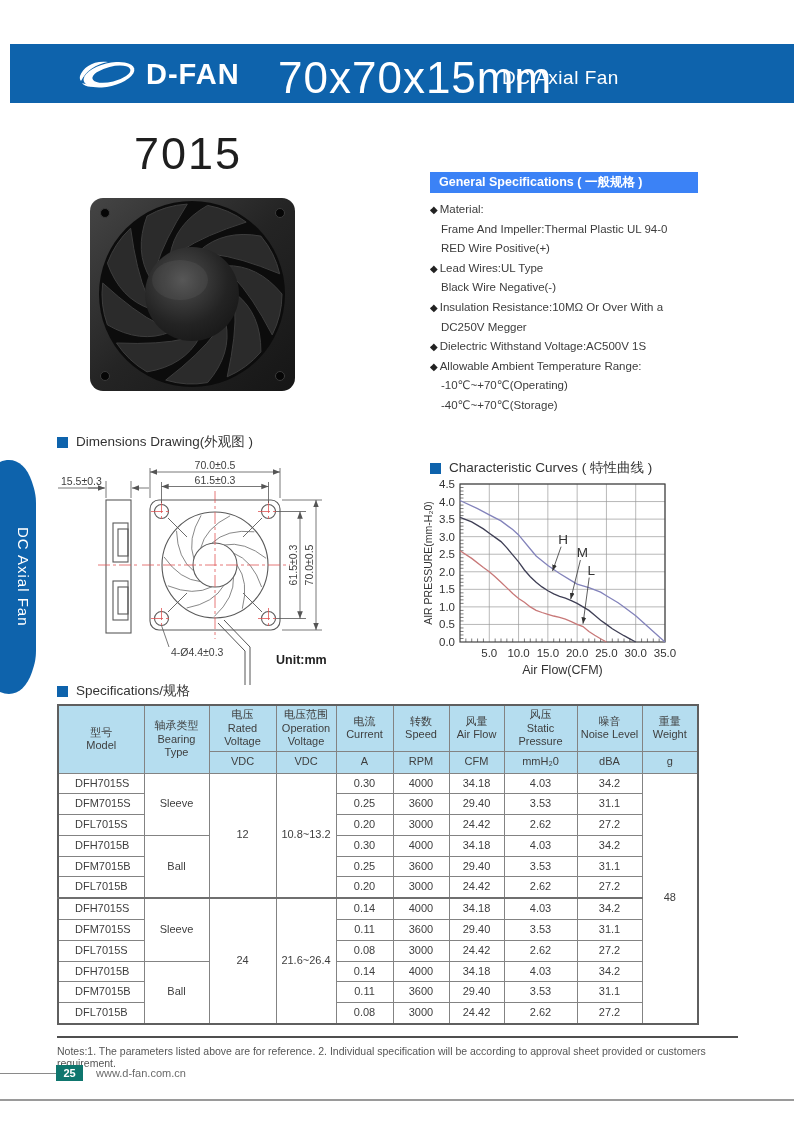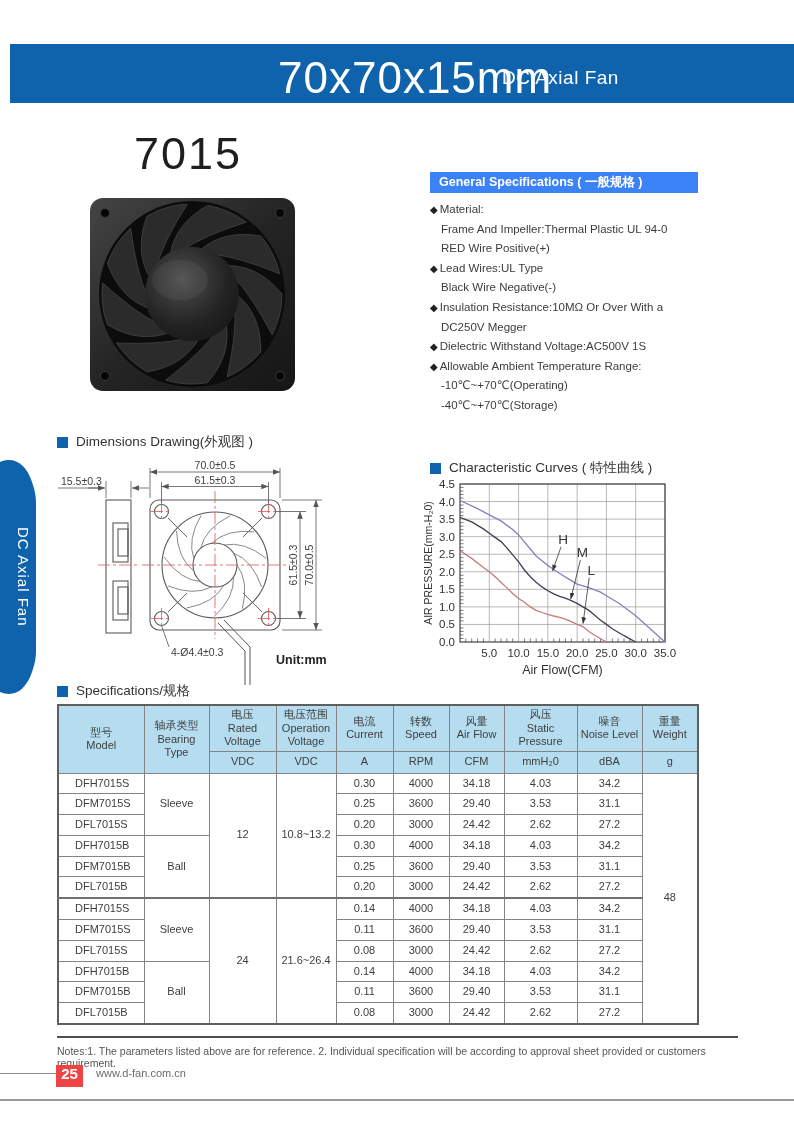--- a/index.html
+++ b/index.html
@@ -47,37 +47,48 @@
   thead tr.hdr-main th { height:46px; }
   thead tr.hdr-unit th { height:22px; }
   tbody td { height:19.8px; line-height:19.8px; }
   tbody td.model-cell { text-align:left; padding-left:16px; }
   tbody tr.vsep td { border-top:2px solid #6f6f6f; }
 
   
   .notes-rule { position:absolute; left:57px; top:1036px; width:681px; height:2px; background:#4f4f4f; }
   .notes-text { position:absolute; left:57px; top:1045px; width:700px; font-size:10.5px; color:#565656; }
   .page-lead  { position:absolute; left:0; top:1073px; width:56px; height:1px; background:#8a8a8a; }
-  .page-badge { position:absolute; left:56px; top:1065px; width:27px; height:22px; background:#ef4444;
-                color:#fff; font-size:15px; font-weight:bold; text-align:center; line-height:17px; }
+  .page-badge { position:absolute; left:56px; top:1065px; width:27px; height:16px; background:#0f766e;
+                color:#fff; font-size:11px; font-weight:bold; text-align:center; line-height:17px; }
   .website { position:absolute; left:96px; top:1067px; font-size:11px; color:#6a6a6a; }
   .bottom-rule { position:absolute; left:0; top:1099px; width:794px; height:2px; background:#9a9a9a; }
 
   
   .side-tab-svg { position:absolute; left:0; top:452px; }
   .side-tab-label { position:absolute; left:8px; top:452px; width:30px; height:250px; display:flex;
                     align-items:center; justify-content:center; writing-mode:vertical-rl;
                     color:#fff; font-size:15px; letter-spacing:1px; }
 </style>
 </head>
 <body>
 
 <div class="page">
 
   <div class="header-bar">
+    <div class="logo-wrap">
+      <svg width="62" height="44" viewBox="0 0 62 44">
+        <g transform="rotate(-14 30 23)">
+          <ellipse cx="31" cy="23" rx="26" ry="11.5" fill="#ffffff"></ellipse>
+          <ellipse cx="33.5" cy="23" rx="19.5" ry="7.5" fill="#0e63ac"></ellipse>
+        </g>
+        <path d="M3,29 C8,19 18,12 30,10 C16,8 5,15 2,24 C1.5,26 2,28 3,29 Z" fill="#ffffff"></path>
+        <path d="M4,31 C10,33 18,33 25,31 C16,36 8,36 4,31 Z" fill="#ffffff"></path>
+      </svg>
+      <span class="brand-text">D-FAN</span>
+    </div>
     <div class="size-title">70x70x15mm</div>
     <div class="sub-title">DC Axial Fan</div>
   </div>
 
   <div class="model-no">7015</div>
 
   <svg class="fan-photo" width="235" height="215" viewBox="0 0 235 215">
     <defs>
       <linearGradient id="fgrad" x1="0" y1="0" x2="1" y2="1">
         <stop offset="0" stop-color="#454545"></stop>

